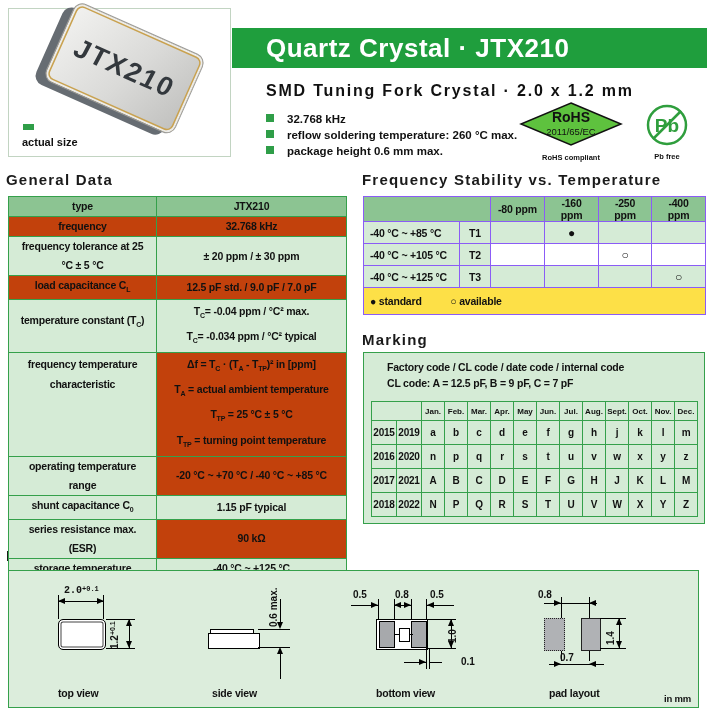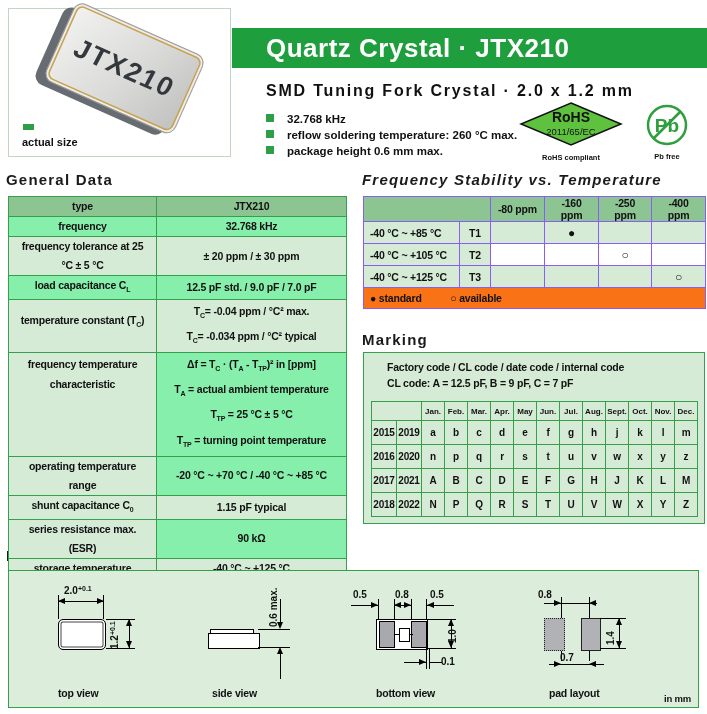--- a/index.html
+++ b/index.html
@@ -27,33 +27,33 @@
   .rohs-cap{font-size:7.5px;font-weight:bold;margin-top:2px;}
   .pb-wrap{position:absolute;left:645px;top:103px;width:44px;text-align:center;}
   .pb-cap{font-size:7.5px;font-weight:bold;margin-top:1px;}
   
   .h{position:absolute;font-size:15px;font-weight:bold;letter-spacing:1.2px;color:#1a1a1a;}
   
   table{border-collapse:collapse;table-layout:fixed;}
   td{font-size:10.5px;font-weight:bold;letter-spacing:-.2px;padding:0 6px;box-sizing:border-box;}
   sub{font-size:7px;} sup{font-size:7px;}
   .gt{position:absolute;left:8px;top:196px;width:338px;border:1.5px solid #35a04b;text-align:center;}
-  .gt td{border:1px solid #35a04b;background:#86efac;height:20px;line-height:19px;}
+  .gt td{border:1px solid #35a04b;background:#c2410c;height:20px;line-height:19px;}
   .gt td.ml{line-height:20px;padding-top:1px;padding-bottom:1px;}
   .gt tr.hd td{background:#8cc492;}
   .gt tr.gg td{background:#d5ebd6;}
   .gt tr.gw td:first-child{background:#d5ebd6;}
   .st{position:absolute;left:363px;top:196px;width:342px;border:1.5px solid #35a04b;}
   .st td{border:1px solid #8b5cf6;height:22px;}
   .st tr.hd td{background:#8cc492;text-align:center;height:18px;font-size:10.5px;}
   .st td.lab,.st td.code{background:#d5ebd6;}
   .st td.code{text-align:center;padding:0 2px;}
   .st td.mk{text-align:center;font-size:12px;background:#fff;padding:0;}
   .st tr.alt td.mk{background:#d5ebd6;}
-  .st tr.ft td{background:#f97316;height:21px;}
+  .st tr.ft td{background:#fde047;height:27px;}
   .st .lg{margin-right:26px;}
   
   .mark-box{position:absolute;left:363px;top:352px;width:342px;height:172px;background:#d5ebd6;
             border:1.5px solid #35a04b;box-sizing:border-box;}
   .mark-box p{position:absolute;left:10px;margin:0;font-size:10.5px;font-weight:bold;letter-spacing:-.2px;padding-left:13px;}
   .mk-t{position:absolute;left:7px;top:48px;width:326px;border:1px solid #35a04b;}
   .mk-t td{border:1px solid #35a04b;background:#d5ebd6;text-align:center;padding:0;height:24px;font-size:10px;}
   .mk-t tr.mh td{height:19px;font-size:8px;letter-spacing:0;}
   
   .dims-box{position:absolute;left:8px;top:570px;width:691px;height:138px;background:#dcedDC;
@@ -124,21 +124,21 @@
   <div class="pb-wrap">
     <svg width="44" height="44">
       <circle cx="22" cy="22" r="19" fill="none" stroke="#2f9e3d" stroke-width="2.5"></circle>
       <text x="22" y="29" text-anchor="middle" font-size="19" font-weight="bold" fill="#2f9e3d">Pb</text>
       <line x1="8" y1="36" x2="36" y2="8" stroke="#2f9e3d" stroke-width="2.5"></line>
     </svg>
     <div class="pb-cap">Pb free</div>
   </div>
 
   <div class="h" style="left:6px;top:171px;">General Data</div>
-  <div class="h" style="left:362px;top:171px;font-style:italic;">Frequency Stability vs. Temperature</div>
+  <div class="h" style="left:362px;top:171px;">Frequency Stability vs. Temperature</div>
   <div class="h" style="left:362px;top:331px;">Marking</div>
   <div class="h" style="left:6px;top:547px;">Dimensions</div>
 
   <table class="gt">
     <colgroup>
         <col style="width:148px">
         <col style="width:190px">
       </colgroup>
     <tbody>
         <tr class="hd">
@@ -341,21 +341,21 @@
         <td>X</td>
         <td>Y</td>
         <td>Z</td>
       </tr>
     </tbody>
       </table>
   </div>
 
   <div class="dims-box">
 
-    <div class="dim" style="left:55px;top:14px;">2.0<sup>+0.1</sup></div>
+    <div class="dim" style="left:55px;top:14px;font-family:Liberation Mono, monospace;">2.0<sup>+0.1</sup></div>
     <div class="hline" style="left:49px;top:30px;width:46px;"></div>
     <div class="arr l" style="left:49px;top:27px;"></div>
     <div class="arr r" style="left:88px;top:27px;"></div>
     <div class="vline" style="left:49px;top:24px;height:24px;"></div>
     <div class="vline" style="left:94px;top:24px;height:24px;"></div>
     <div class="tv-rect"></div>
     <div class="hline" style="left:97px;top:48px;width:29px;"></div>
     <div class="hline" style="left:97px;top:77px;width:29px;"></div>
     <div class="vline" style="left:120px;top:48px;height:29px;"></div>
     <div class="arr u" style="left:117px;top:48px;"></div>
@@ -398,21 +398,21 @@
     <div class="hline" style="left:419px;top:77px;width:28px;"></div>
     <div class="vline" style="left:442px;top:48px;height:29px;"></div>
     <div class="arr u" style="left:439px;top:48px;"></div>
     <div class="arr d" style="left:439px;top:70px;"></div>
     <div class="rot" style="left:438px;top:72px;">1.0</div>
     <div class="vline" style="left:417px;top:77px;height:21px;"></div>
     <div class="vline" style="left:420px;top:77px;height:21px;"></div>
     <div class="hline" style="left:395px;top:91px;width:22px;"></div>
     <div class="arr r" style="left:410px;top:88px;"></div>
     <div class="hline" style="left:421px;top:91px;width:12px;"></div>
-    <div class="dim" style="left:416px;top:85px;padding-left:16px;">0.1</div>
+    <div class="dim" style="left:436px;top:85px;padding-left:16px;">0.1</div>
     <div class="vlab" style="left:367px;top:116px;">bottom view</div>
 
     <div class="dim" style="left:529px;top:18px;">0.8</div>
     <div class="hline" style="left:535px;top:32px;width:53px;"></div>
     <div class="arr r" style="left:545px;top:29px;"></div>
     <div class="arr l" style="left:580px;top:29px;"></div>
     <div class="vline" style="left:552px;top:26px;height:64px;"></div>
     <div class="vline" style="left:580px;top:26px;height:64px;"></div>
     <div class="pl-pad" style="left:535px;top:47px;width:19px;height:31px;border:1px dotted #222;"></div>
     <div class="pl-pad" style="left:572px;top:47px;width:18px;height:31px;border:1px solid #222;"></div>

